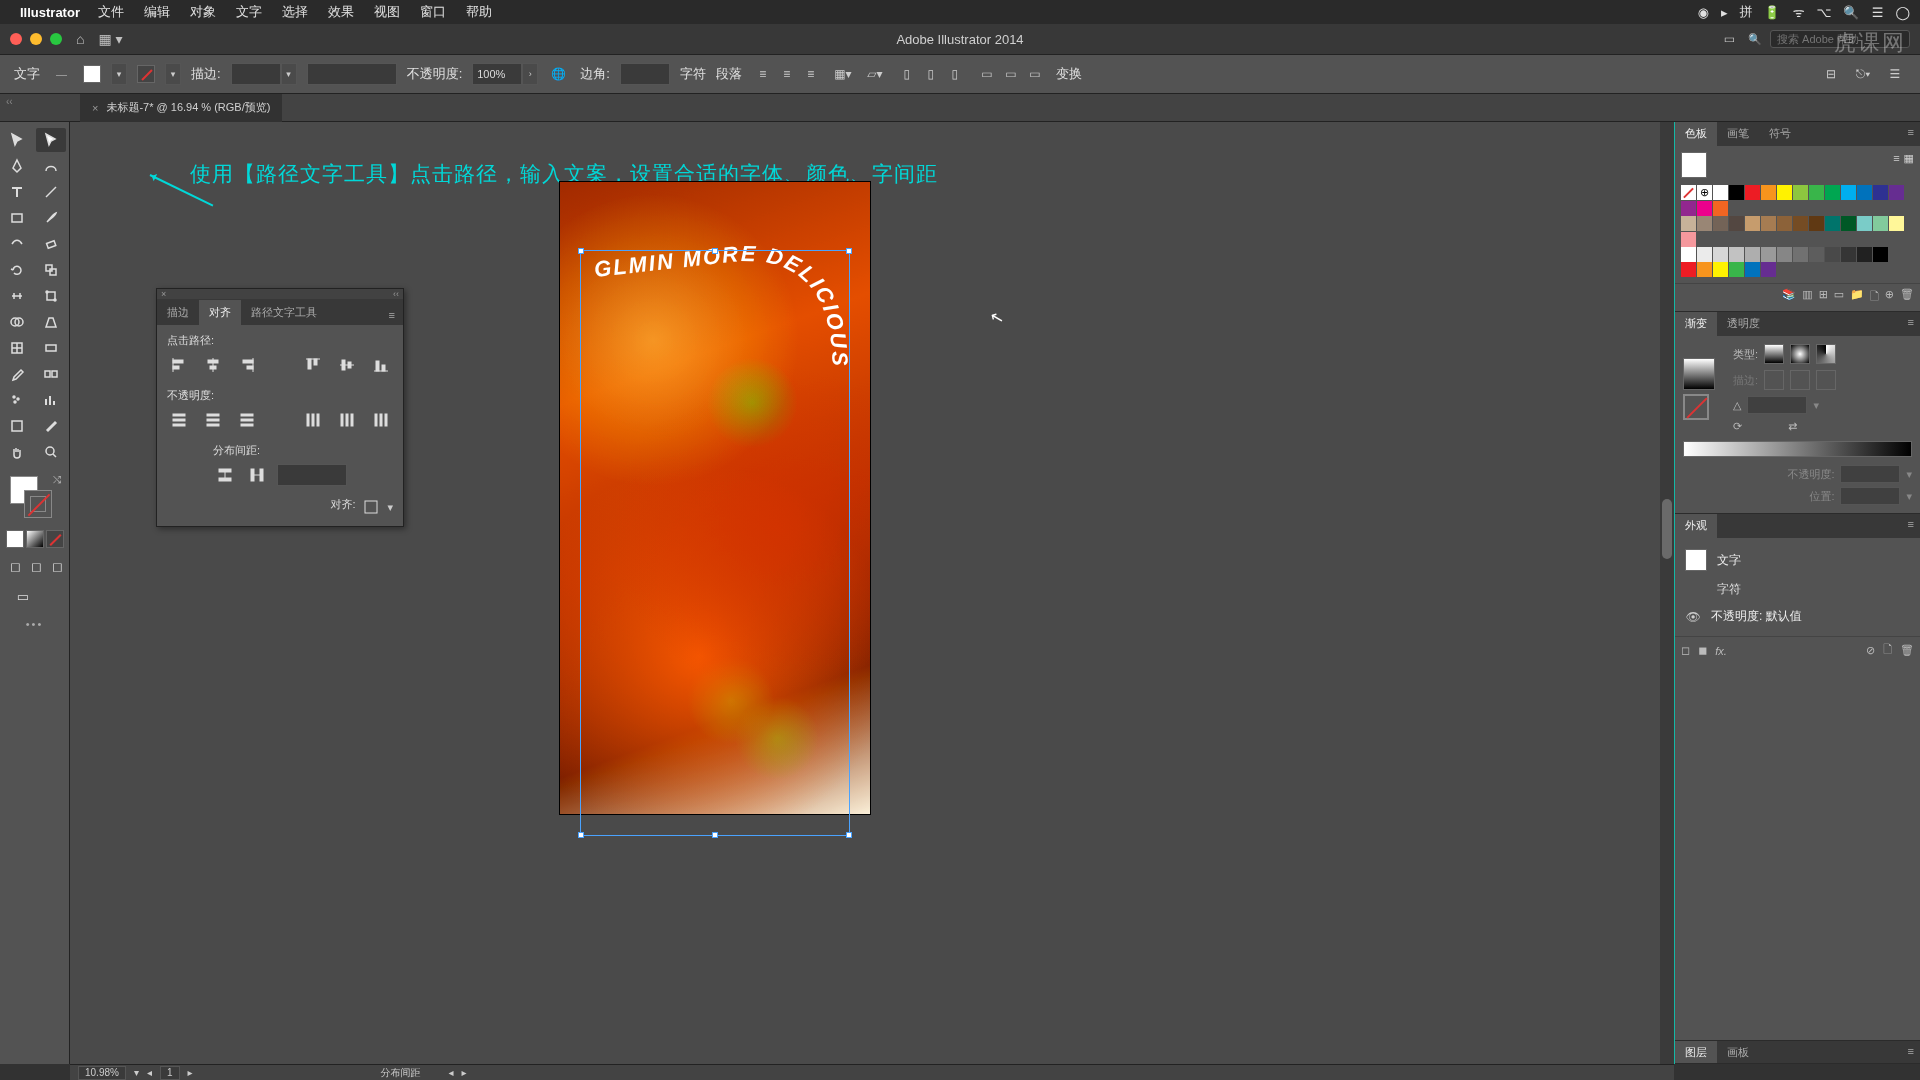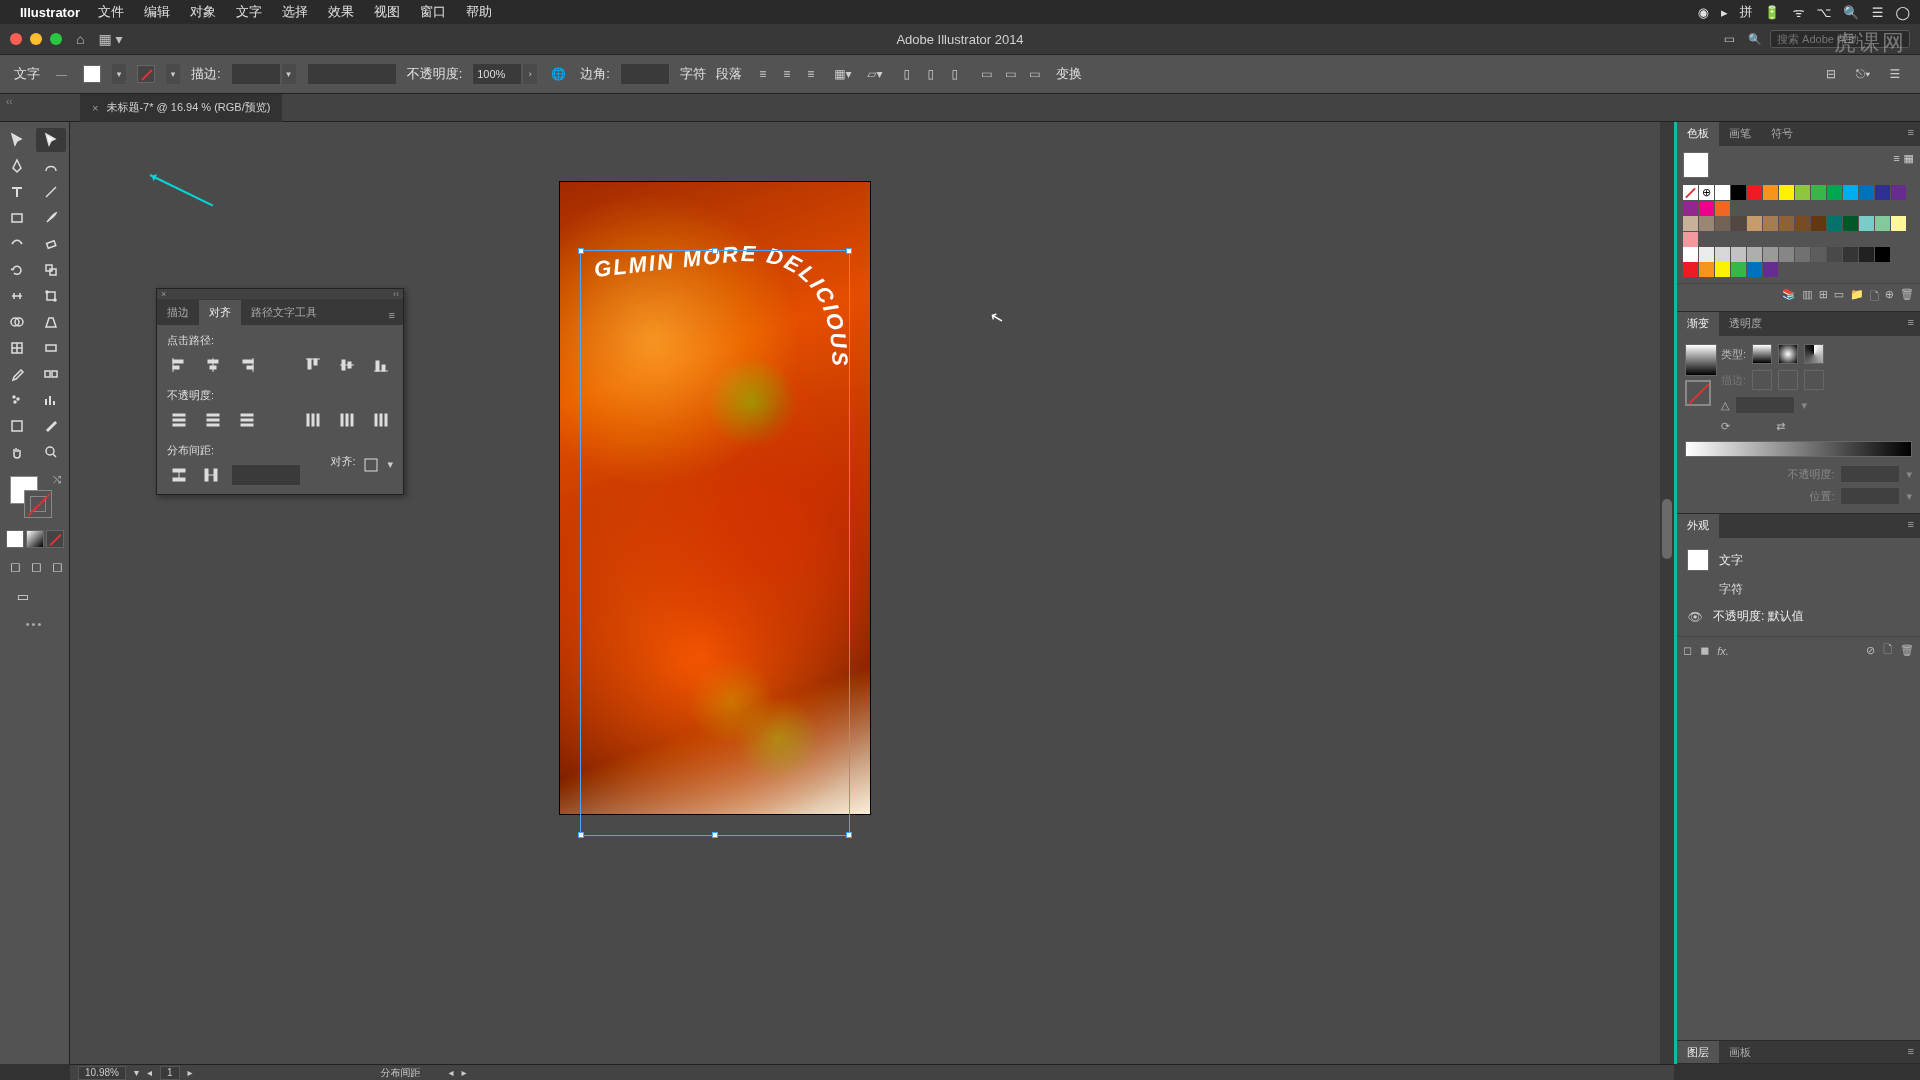--- a/index.html
+++ b/index.html
@@ -104,46 +104,46 @@
 .ptab { padding:5px 10px; color:#aaa; font-size:11px; cursor:pointer; }
 .ptab.active { background:#535353; color:#eee; }
 .panel-menu { margin-left:auto; padding:4px 8px; color:#aaa; }
 .panel-body { padding:8px 10px; }
 .panel-label { color:#ddd; font-size:11px; margin-bottom:6px; }
 .btn-row { display:flex; gap:10px; margin-bottom:12px; }
 .btn-row.split { justify-content:space-between; }
 .btn-row .grp { display:flex; gap:10px; }
 .align-btn { width:24px; height:22px; display:flex; align-items:center; justify-content:center; cursor:pointer; }
 .align-btn svg { width:18px; height:18px; stroke:#ddd; fill:#ddd; }
-.dist-row { display:flex; align-items:center; gap:20px; }
+.dist-row { display:flex; align-items:center; gap:10px;flex-direction:column; }
 .dist-field { width:70px; height:22px; background:#3a3a3a; border:1px solid #555; }
 .align-to { margin-left:auto; display:flex; align-items:center; gap:4px; }
 
 
-.right-panels { width: 246px; background:#535353; border-left:3px solid #14b8a6; display:flex; flex-direction:column; overflow:hidden; }
+.right-panels { width: 246px; background:#535353; border-left:1px solid #14b8a6; display:flex; flex-direction:column; overflow:hidden; }
 .panel-section { border-bottom:1px solid #2b2b2b; }
 .panel-header { display:flex; background:#383838; height:24px; }
 .ph-tab { padding:4px 10px; color:#aaa; font-size:11px; cursor:pointer; }
 .ph-tab.active { background:#535353; color:#eee; }
 .ph-menu { margin-left:auto; padding:4px 6px; color:#aaa; }
 .swatches-body { padding:6px; }
 .sw-current { display:flex; gap:2px; margin-bottom:4px; }
 .sw-current .big { width:26px; height:26px; background:#fff; border:1px solid #666; }
 .sw-row { display:flex; flex-wrap:wrap; gap:1px; }
 .sw { width:15px; height:15px; }
 .sw-toolbar { display:flex; gap:6px; padding:4px 6px; justify-content:flex-end; color:#bbb; font-size:11px; border-top:1px solid #444; }
 .sw-view { margin-left:auto; display:flex; gap:4px;}
 .sw-top { display:flex; justify-content:space-between; align-items:flex-start; margin-bottom:3px;}
 .sw-none { background:#fff; position:relative; }
 .sw-none::after{content:'';position:absolute;left:1px;top:7px;width:13px;height:2px;background:#d33;transform:rotate(-45deg);}
 .sw-reg { background:#fff; position:relative; display:flex; align-items:center; justify-content:center; }
 .sw-reg::after{content:'⊕'; color:#000; font-size:11px;}
 
 .gradient-body { padding:8px; color:#bbb; font-size:11px; }
-.grad-prev-row { display:flex; gap:4px; align-items:flex-start; }
+.grad-prev-row { display:flex; gap:18px; align-items:center; }
 .grad-preview { width:32px; height:32px; background:linear-gradient(#fff,#000); border:1px solid #666; }
 .grad-controls { flex:1; display:flex; flex-direction:column; gap:6px; }
 .grad-type-row { display:flex; align-items:center; gap:6px; }
 .grad-type-btn { width:20px; height:20px; border:1px solid #666; }
 .grad-disabled { color:#777; }
 .grad-slider { height:16px; background:linear-gradient(to right,#fff,#000); border:1px solid #666; margin:8px 0; position:relative; }
 .grad-row { display:flex; align-items:center; gap:6px; margin-top:4px; justify-content:flex-end;}
 .grad-row .lbl { color:#888; }
 .grad-field { width:60px; height:18px; background:#404040; border:1px solid #555; }
 .grad-stroke-sw { width:26px; height:26px; border:2px solid #888; position:relative; margin-top:4px; }
@@ -423,20 +423,21 @@
     <div class="tool-draw">
       <span class="tool">◻</span>
       <span class="tool">◻</span>
       <span class="tool">◻</span>
     </div>
     <div class="tool" style="grid-column:1/3;justify-self:start;margin-left:6px;margin-top:4px;">▭</div>
     <div class="tool-dots">•••</div>
   </div>
 
   <div class="canvas-area">
+    <div class="annotation-text">使用【路径文字工具】点击路径，输入文案，设置合适的字体、颜色、字间距</div>
     <div class="anno-arrow1"></div>
     <div class="anno-arrow2"></div>
     <div class="anno-arrow3"></div>
 
     <div class="artboard">
       <div class="food-img"></div>
     </div>
 
     <svg class="curve-text" viewBox="0 0 300 300">
       <defs>

